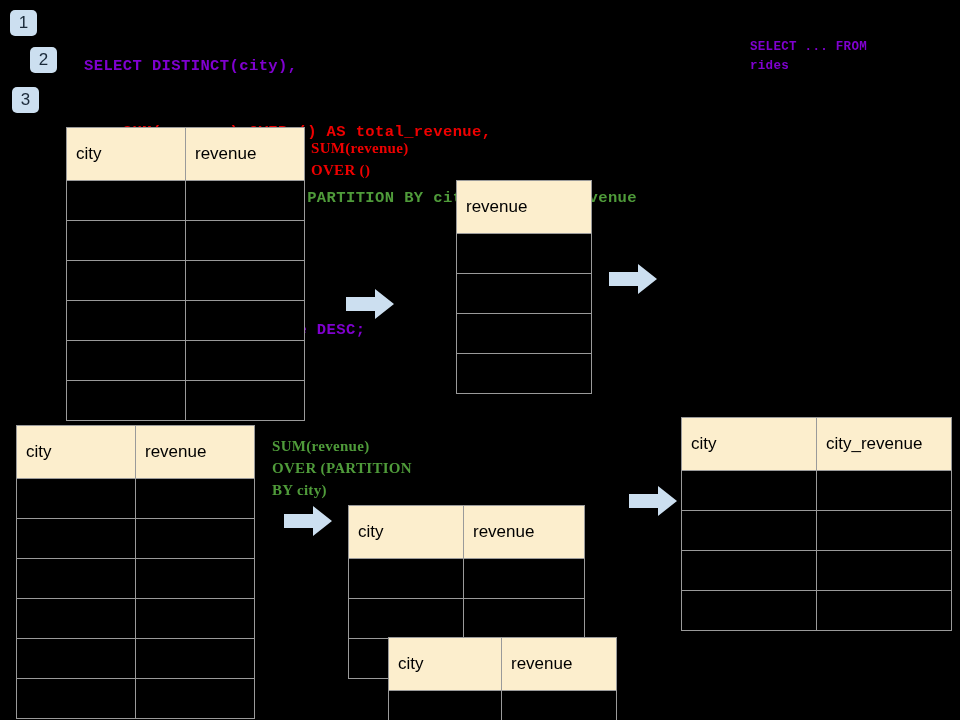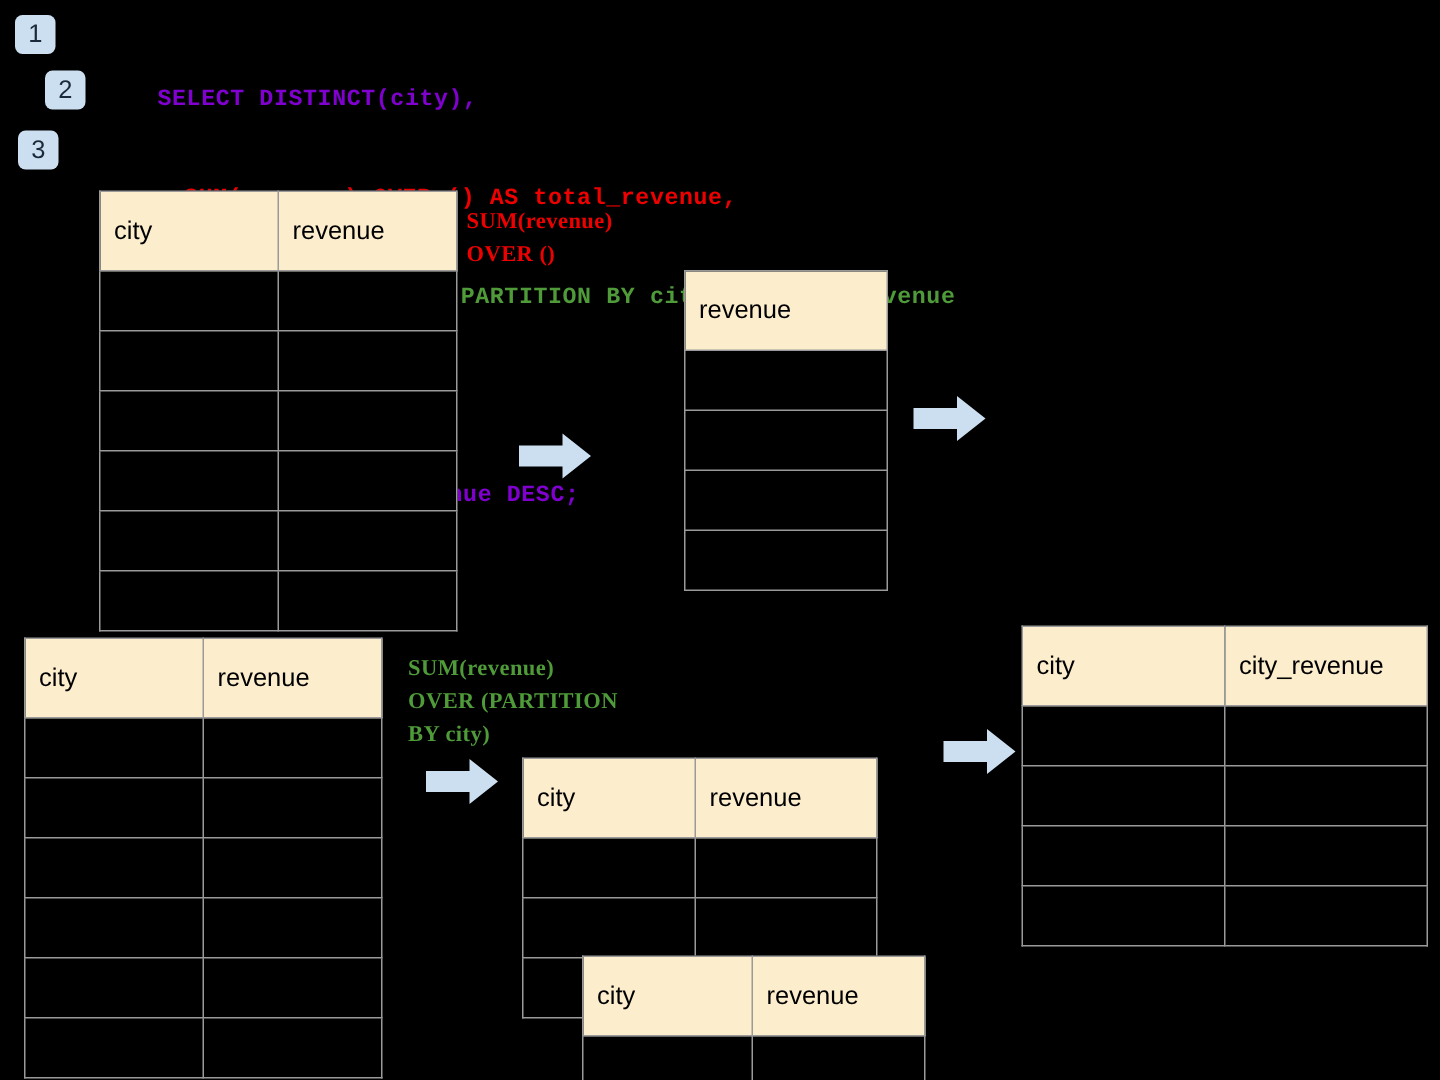--- a/index.html
+++ b/index.html
@@ -42,21 +42,21 @@
   .sql {
     position: absolute;
     font-family: "Liberation Mono", monospace;
     font-size: 15.5px;
     line-height: 22px;
     white-space: pre;
     font-weight: bold;
     letter-spacing: 0.4px;
   }
   .sql-line { white-space: pre; }
-  .c-purple { color: #8000d0; margin-left: 21px; }
+  .c-purple { color: #8000d0; }
   .c-red    { color: #ef0000; }
   .c-green  { color: #4f9b3a; }
 
   .side-note {
     position: absolute;
     font-family: "Liberation Mono", monospace;
     font-size: 12.5px;
     line-height: 19px;
     font-weight: bold;
     color: #8000d0;
@@ -121,20 +121,22 @@
   <div class="badge" style="left:12px; top:87px;">3</div>
 
   <div class="sql" style="left:84px; top:11px;">
     <div class="sql-line c-purple">SELECT DISTINCT(city),</div>
     <div class="sql-line c-red">    SUM(revenue) OVER () AS total_revenue,</div>
     <div class="sql-line c-green">    SUM(revenue) OVER (PARTITION BY city) as city_revenue</div>
     <div class="sql-line c-purple">  FROM rides</div>
     <div class="sql-line c-purple">  ORDER by city_revenue DESC;</div>
   </div>
 
+  <div class="side-note" style="left:750px; top:38px;">SELECT ... FROM
+rides</div>
 
   <div class="annot c-red" style="left:311px; top:137px;">SUM(revenue)
 OVER ()</div>
 
   <div class="annot c-green" style="left:272px; top:435px;">SUM(revenue)
 OVER (PARTITION
 BY city)</div>
 
   <table class="tbl" style="left:66px; top:127px; width:238px;">
     <colgroup>

